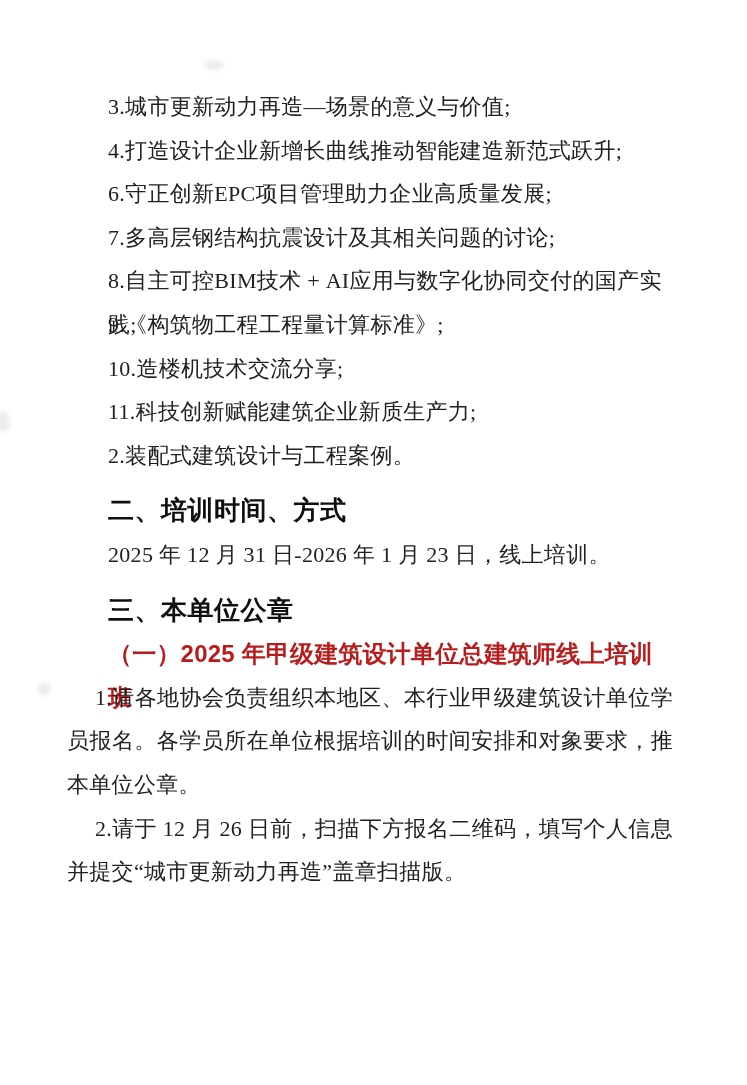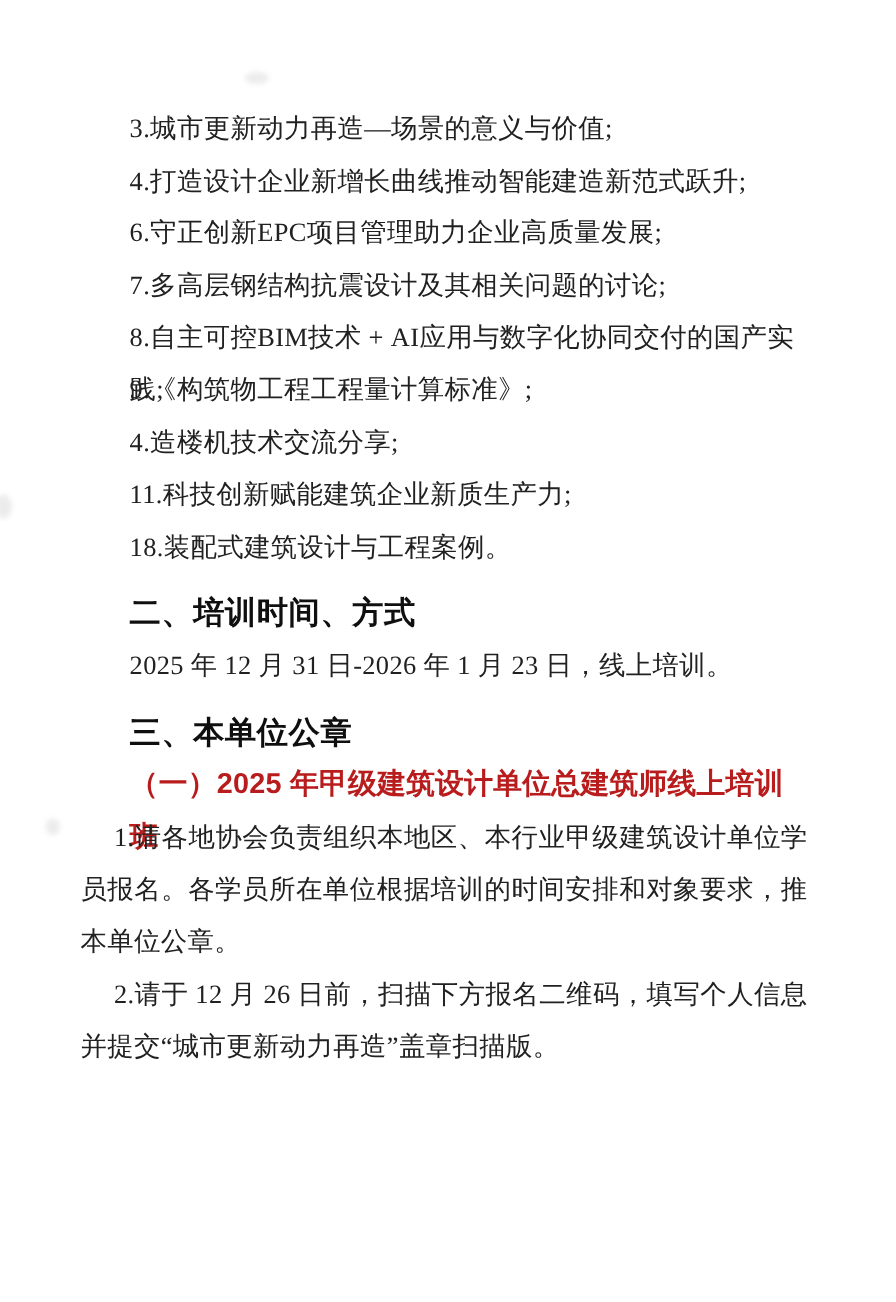--- a/index.html
+++ b/index.html
@@ -86,23 +86,23 @@
   <div class="smudge s2"></div>
   <div class="smudge s3"></div>
 
   <div class="text-block">
     <div class="line ind-a">3.城市更新动力再造—场景的意义与价值;</div>
     <div class="line ind-a">4.打造设计企业新增长曲线推动智能建造新范式跃升;</div>
     <div class="line ind-a">6.守正创新EPC项目管理助力企业高质量发展;</div>
     <div class="line ind-a">7.多高层钢结构抗震设计及其相关问题的讨论;</div>
     <div class="line ind-a">8.自主可控BIM技术 + AI应用与数字化协同交付的国产实践;</div>
     <div class="line ind-a">9.《构筑物工程工程量计算标准》;</div>
-    <div class="line ind-a">4.造楼机技术交流分享;</div>
+    <div class="line ind-a">10.造楼机技术交流分享;</div>
     <div class="line ind-a">11.科技创新赋能建筑企业新质生产力;</div>
-    <div class="line ind-a">18.装配式建筑设计与工程案例。</div>
+    <div class="line ind-a">2.装配式建筑设计与工程案例。</div>
 
     <div class="line ind-a heading">二、培训时间、方式</div>
     <div class="line ind-a">2025 年 12 月 31 日-2026 年 1 月 23 日，线上培训。</div>
     <div class="line ind-a heading">三、本单位公章</div>
     <div class="line ind-a subheading">（一）2025 年甲级建筑设计单位总建筑师线上培训班</div>
 
     <div class="line ind-b fill">1.请各地协会负责组织本地区、本行业甲级建筑设计单位学</div>
     <div class="line fill">员报名。各学员所在单位根据培训的时间安排和对象要求，推</div>
     <div class="line">本单位公章。</div>
 

